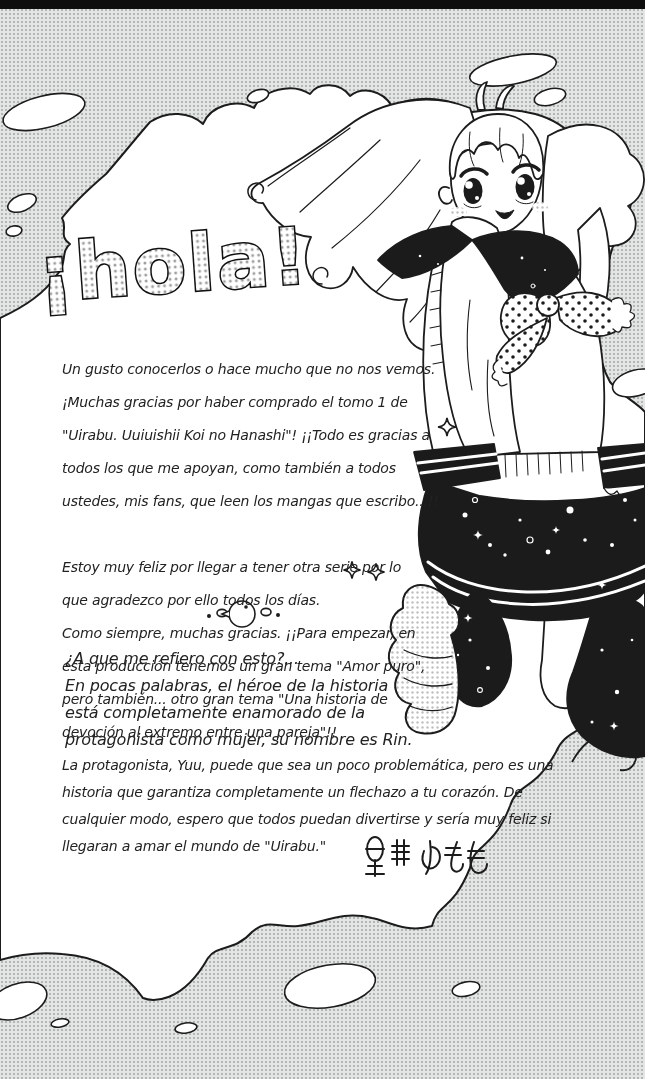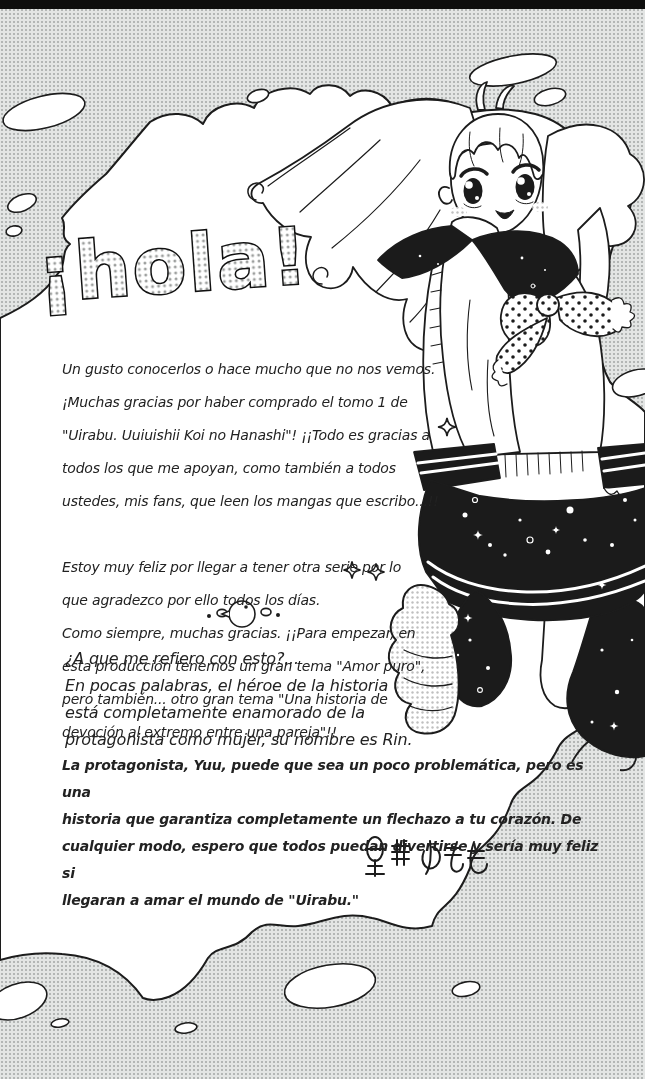--- a/index.html
+++ b/index.html
@@ -18,21 +18,21 @@
   .handtext{
     position:absolute;
     font-family:"DejaVu Sans",sans-serif;
     font-style:italic;
     color:#222;
     white-space:pre-line;
     letter-spacing:-0.2px;
   }
   .block-greeting{left:62px;top:320px;width:400px;font-size:14px;line-height:33px;}
   .block-question{left:65px;top:645px;width:380px;font-size:16px;line-height:27px;}
-  .block-closing{left:62px;top:752px;width:550px;font-size:14px;line-height:27px;font-weight:bold;}
+  .block-closing{left:62px;top:752px;width:550px;font-size:14px;line-height:27px;}
   .sig-romaji{left:358px;top:878px;width:200px;font-size:16.5px;line-height:22px;}
 </style>
 </head>
 <body>
 
 <div class="page">
   <div class="topbar"></div>
 
   <svg class="art" width="645" height="1079" viewBox="0 0 645 1079">
     <defs>

